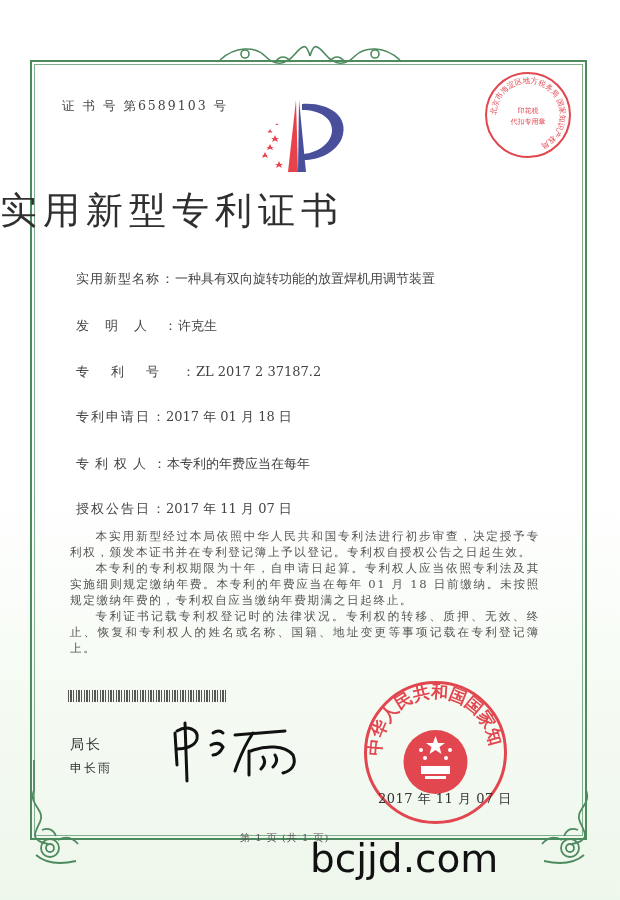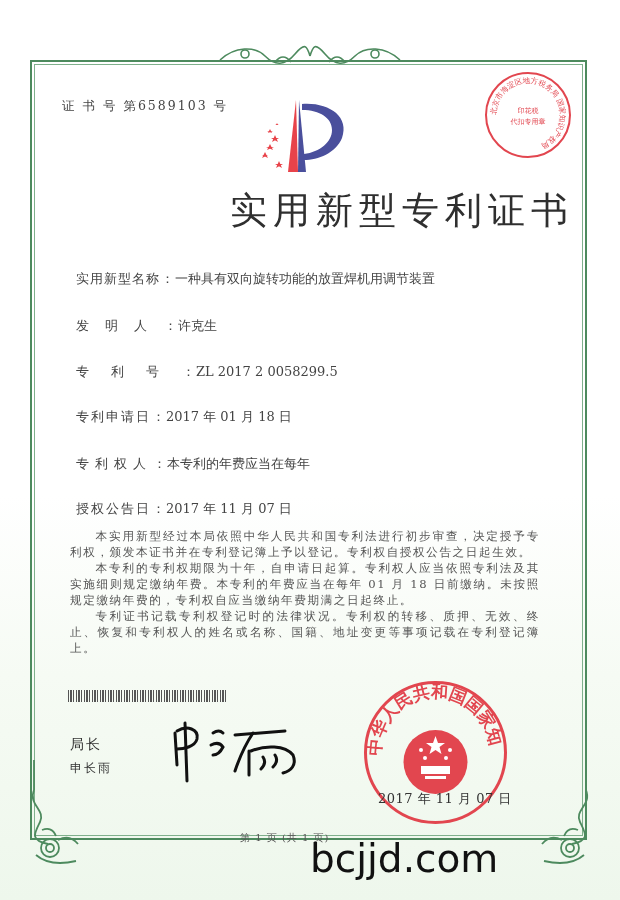--- a/index.html
+++ b/index.html
@@ -32,21 +32,21 @@
     .corner.bl { left: 28px; top: 760px; }
     .corner.br { left: 532px; top: 760px; }
 
     .cert-no {
       position: absolute; left: 62px; top: 98px; font-size: 12.5px; letter-spacing: 2px; color: #444;
     }
     .logo { position: absolute; left: 258px; top: 98px; width: 100px; height: 75px; }
     .tax-stamp { position: absolute; left: 483px; top: 70px; width: 90px; height: 90px; }
 
     .title {
-      position: absolute; left: 0; width: 574px; top: 186px; text-align: right;
+      position: absolute; left: 0; width: 574px; top: 186px; text-align: left;
       font-family: "DejaVu Sans", "Liberation Sans", sans-serif;
       font-size: 37px; letter-spacing: 6px; color: #2f2f2f; font-weight: normal;
     }
 
     .field {
       position: absolute; left: 76px; font-size: 13px; color: #444; white-space: nowrap;
     }
     .field .label { letter-spacing: 1px; }
     .field .sep { margin: 0 1px; }
     .f-name { top: 270px; }
@@ -163,21 +163,21 @@
 
   <div class="title">实用新型专利证书</div>
 
   <div class="field f-name">
     <span class="label">实用新型名称</span><span class="sep">：</span><span>一种具有双向旋转功能的放置焊机用调节装置</span>
   </div>
   <div class="field f-inventor">
     <span class="label">发明人</span><span class="sep">：</span><span>许克生</span>
   </div>
   <div class="field f-patentno">
-    <span class="label">专利号</span><span class="sep">：</span><span>ZL 2017 2 0058299.5</span>
+    <span class="label">专利号</span><span class="sep">：</span><span>ZL 2017 2 37187.2</span>
   </div>
   <div class="field f-appdate">
     <span class="label">专利申请日</span><span class="sep">：</span><span>2017 年 01 月 18 日</span>
   </div>
   <div class="field f-holder">
     <span class="label">专利权人</span><span class="sep">：</span><span>本专利的年费应当在每年</span>
   </div>
   <div class="field f-grantdate">
     <span class="label">授权公告日</span><span class="sep">：</span><span>2017 年 11 月 07 日</span>
   </div>

